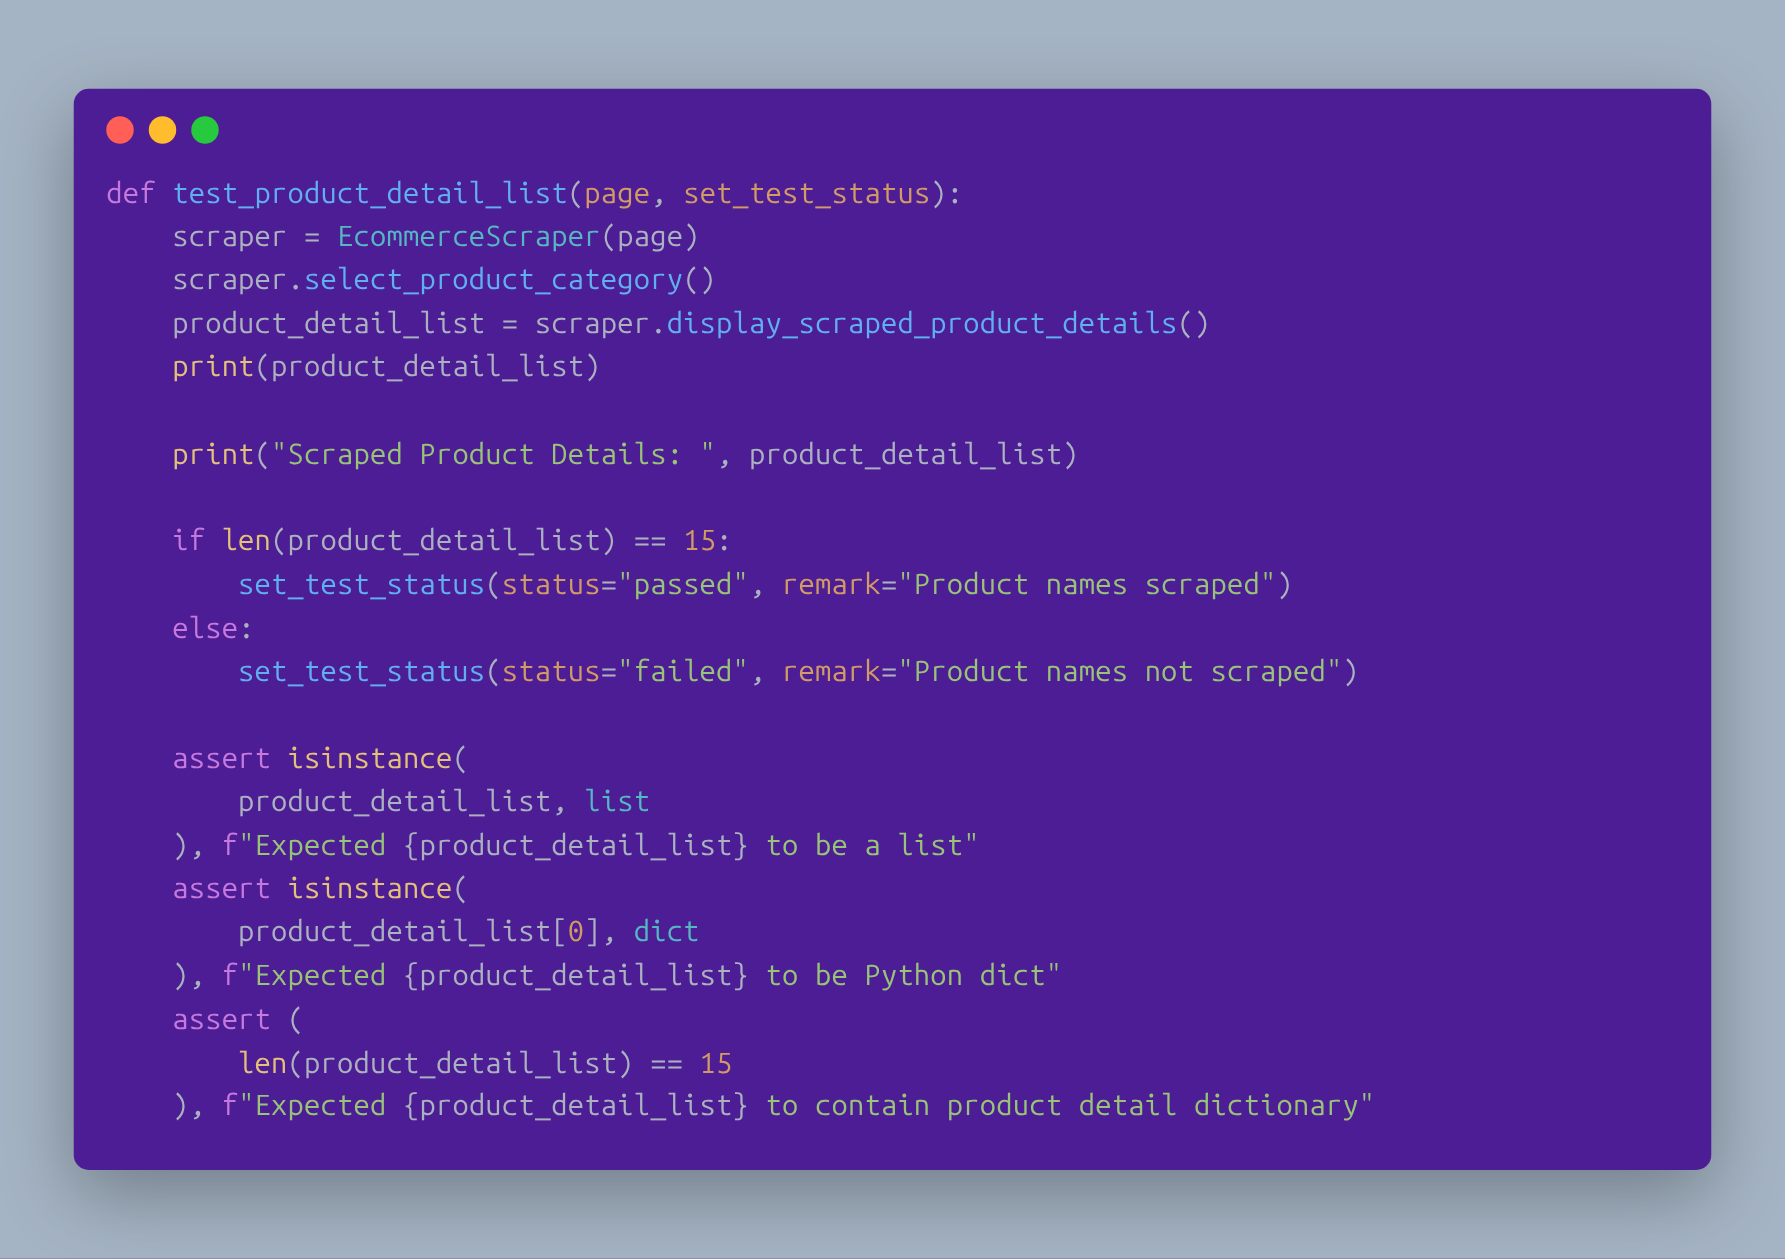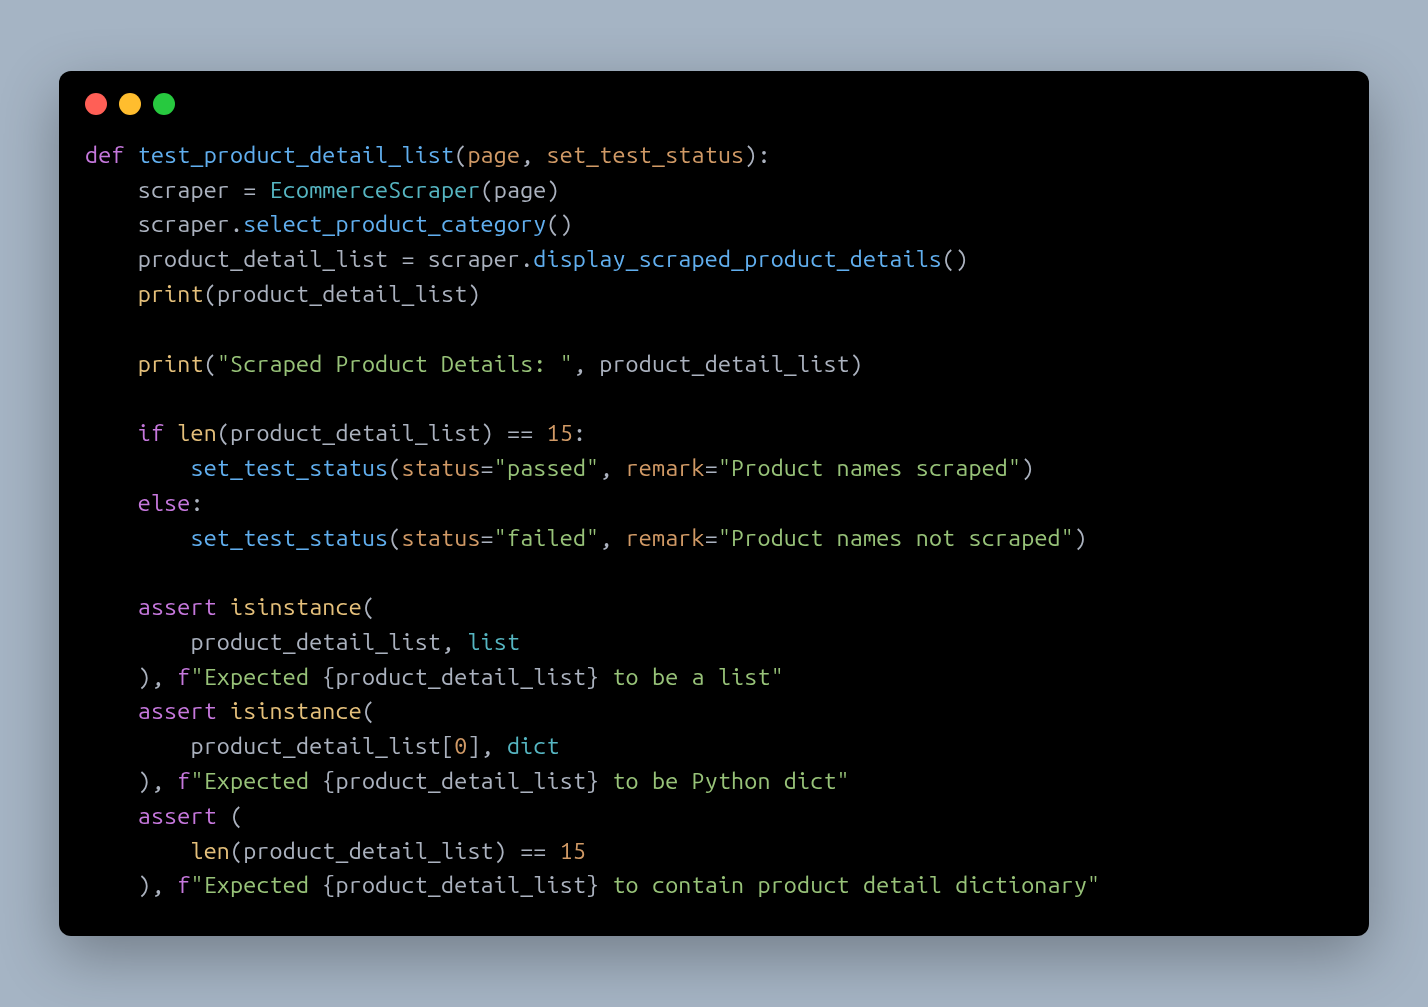--- a/index.html
+++ b/index.html
@@ -6,21 +6,21 @@
   body {
     background: #a5b4c4;
     display: flex;
     align-items: center;
     justify-content: center;
     min-height: 1007px;
     width: 1428px;
     padding: 40px;
   }
   .window {
-    background: #000000;
+    background: #4c1d95;
     border-radius: 12px;
     width: 1310px;
     padding: 0;
     box-shadow: 0 20px 60px rgba(0,0,0,0.3);
     overflow: hidden;
   }
   .titlebar {
     display: flex;
     gap: 12px;
     padding: 22px 26px 12px 26px;

